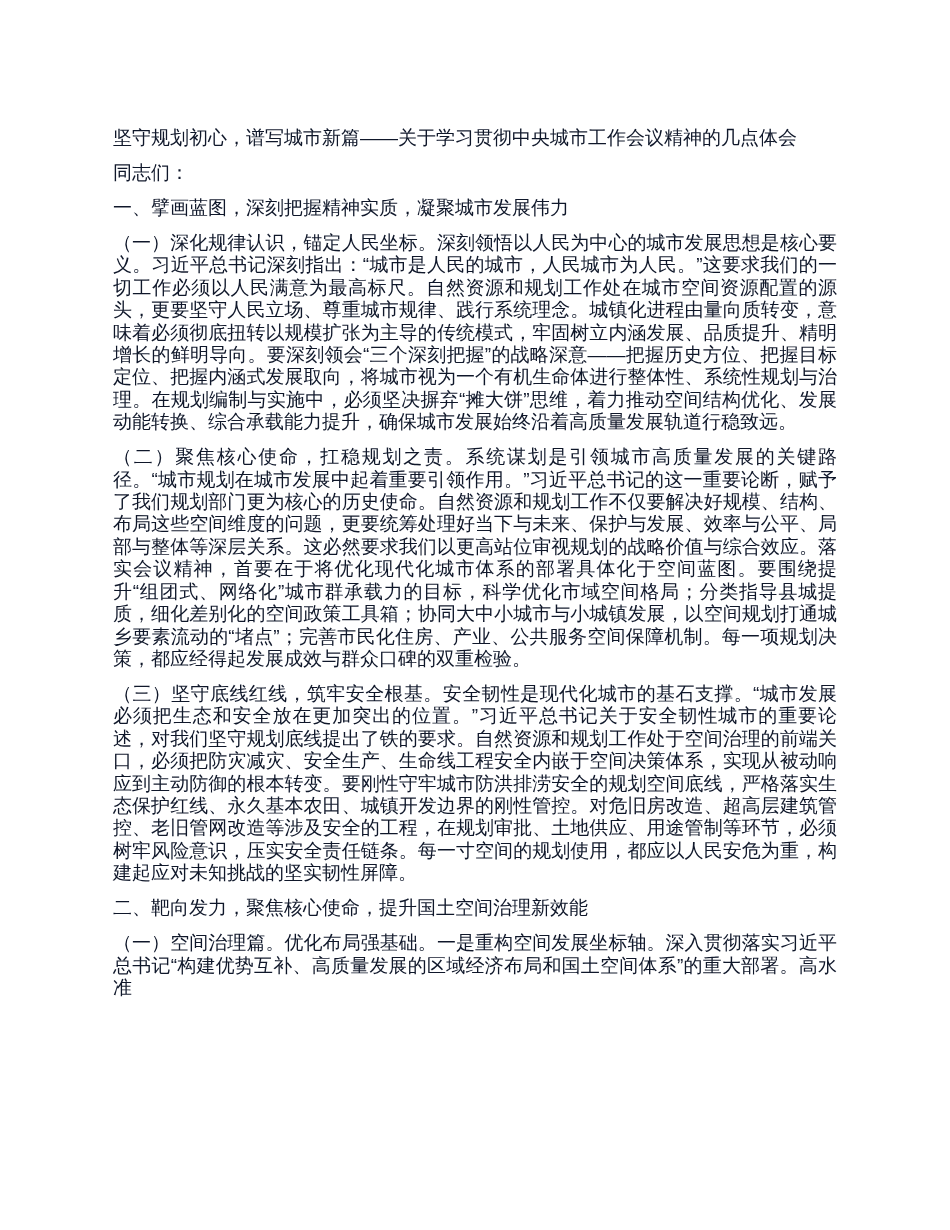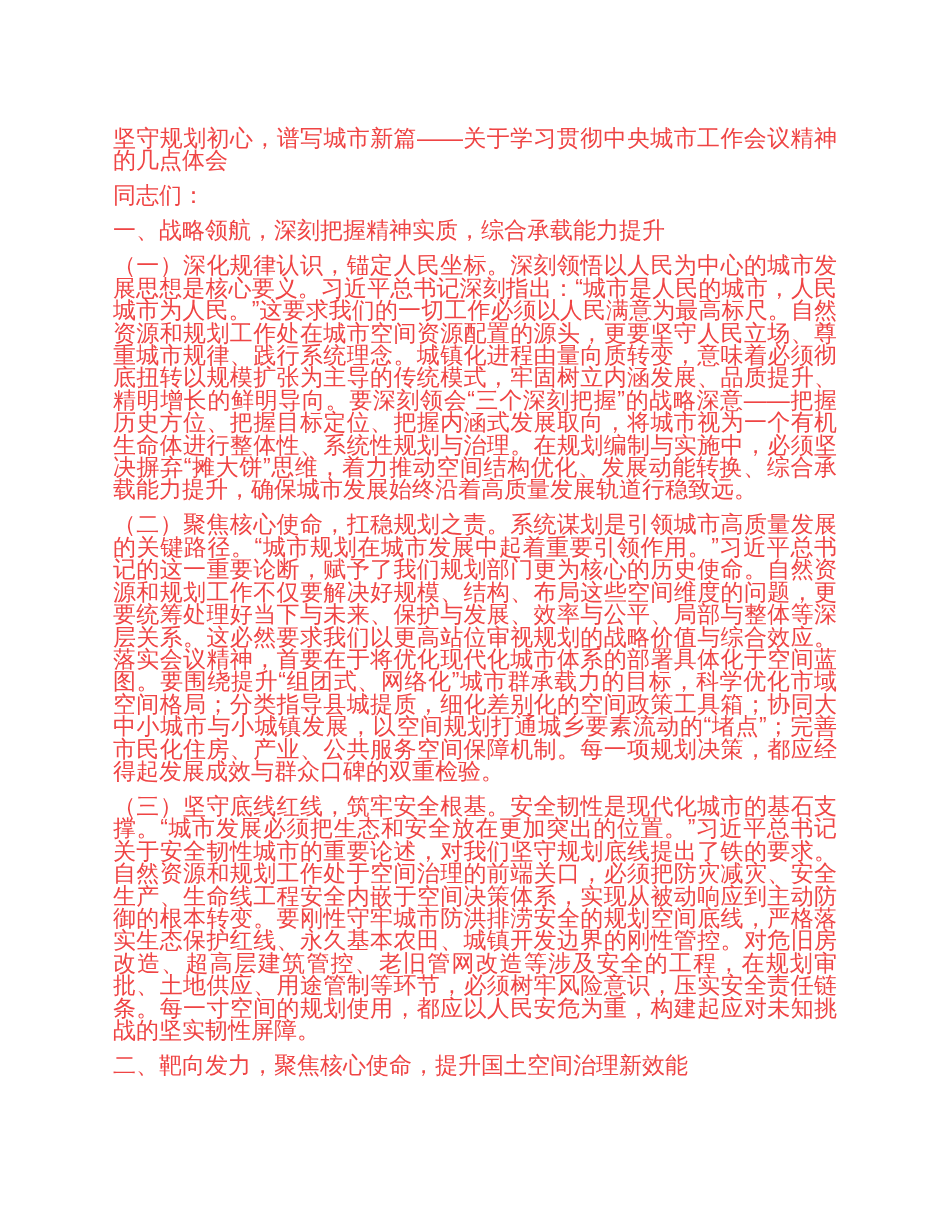--- a/index.html
+++ b/index.html
@@ -15,32 +15,33 @@
       font-family: "Liberation Sans", sans-serif;
     }
     .page {
       width: 950px;
       height: 1230px;
       background: #ffffff;
       padding: 127px 113px 0 113px;
     }
     .blk {
       margin: 0 0 12.6px 0;
-      font-size: 23px;
+      font-size: 19px;
       line-height: 22.4px;
-      color: #ef4444;
+      color: #0f172a;
       text-align: justify;
       letter-spacing: 0;
       font-weight: 400;
     }
   </style>
 </head>
 <body>
 
 <div class="page">
   <p class="blk">坚守规划初心，谱写城市新篇——关于学习贯彻中央城市工作会议精神的几点体会</p>
   <p class="blk">同志们：</p>
-  <p class="blk">一、战略领航，深刻把握精神实质，综合承载能力提升</p>
+  <p class="blk">一、擘画蓝图，深刻把握精神实质，凝聚城市发展伟力</p>
   <p class="blk">（一）深化规律认识，锚定人民坐标。深刻领悟以人民为中心的城市发展思想是核心要义。习近平总书记深刻指出：“城市是人民的城市，人民城市为人民。”这要求我们的一切工作必须以人民满意为最高标尺。自然资源和规划工作处在城市空间资源配置的源头，更要坚守人民立场、尊重城市规律、践行系统理念。城镇化进程由量向质转变，意味着必须彻底扭转以规模扩张为主导的传统模式，牢固树立内涵发展、品质提升、精明增长的鲜明导向。要深刻领会“三个深刻把握”的战略深意——把握历史方位、把握目标定位、把握内涵式发展取向，将城市视为一个有机生命体进行整体性、系统性规划与治理。在规划编制与实施中，必须坚决摒弃“摊大饼”思维，着力推动空间结构优化、发展动能转换、综合承载能力提升，确保城市发展始终沿着高质量发展轨道行稳致远。</p>
   <p class="blk">（二）聚焦核心使命，扛稳规划之责。系统谋划是引领城市高质量发展的关键路径。“城市规划在城市发展中起着重要引领作用。”习近平总书记的这一重要论断，赋予了我们规划部门更为核心的历史使命。自然资源和规划工作不仅要解决好规模、结构、布局这些空间维度的问题，更要统筹处理好当下与未来、保护与发展、效率与公平、局部与整体等深层关系。这必然要求我们以更高站位审视规划的战略价值与综合效应。落实会议精神，首要在于将优化现代化城市体系的部署具体化于空间蓝图。要围绕提升“组团式、网络化”城市群承载力的目标，科学优化市域空间格局；分类指导县城提质，细化差别化的空间政策工具箱；协同大中小城市与小城镇发展，以空间规划打通城乡要素流动的“堵点”；完善市民化住房、产业、公共服务空间保障机制。每一项规划决策，都应经得起发展成效与群众口碑的双重检验。</p>
   <p class="blk">（三）坚守底线红线，筑牢安全根基。安全韧性是现代化城市的基石支撑。“城市发展必须把生态和安全放在更加突出的位置。”习近平总书记关于安全韧性城市的重要论述，对我们坚守规划底线提出了铁的要求。自然资源和规划工作处于空间治理的前端关口，必须把防灾减灾、安全生产、生命线工程安全内嵌于空间决策体系，实现从被动响应到主动防御的根本转变。要刚性守牢城市防洪排涝安全的规划空间底线，严格落实生态保护红线、永久基本农田、城镇开发边界的刚性管控。对危旧房改造、超高层建筑管控、老旧管网改造等涉及安全的工程，在规划审批、土地供应、用途管制等环节，必须树牢风险意识，压实安全责任链条。每一寸空间的规划使用，都应以人民安危为重，构建起应对未知挑战的坚实韧性屏障。</p>
   <p class="blk">二、靶向发力，聚焦核心使命，提升国土空间治理新效能</p>
+  <p class="blk">（一）空间治理篇。优化布局强基础。一是重构空间发展坐标轴。深入贯彻落实习近平总书记“构建优势互补、高质量发展的区域经济布局和国土空间体系”的重大部署。高水准</p>
 </div>
 
 </body></html>

